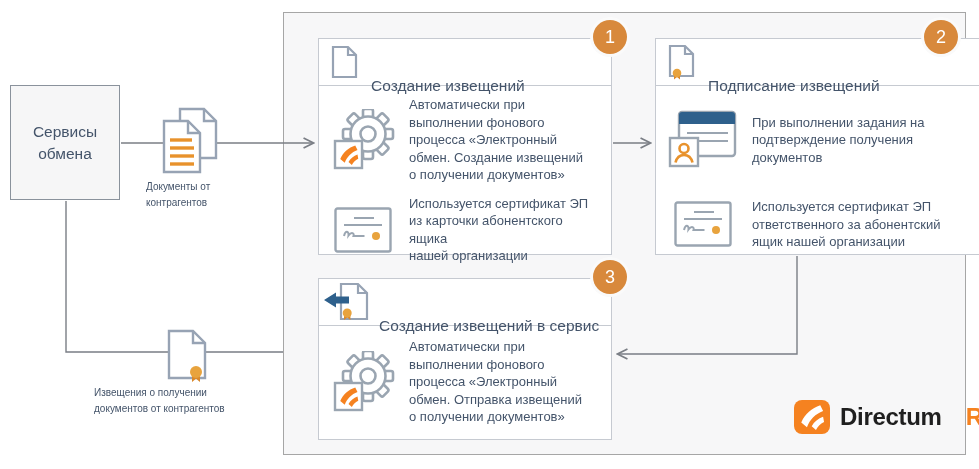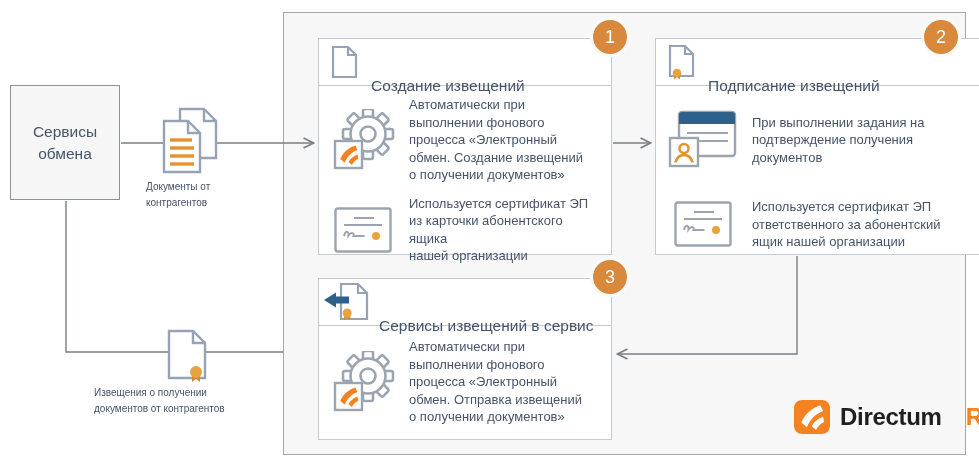--- a/index.html
+++ b/index.html
@@ -208,21 +208,21 @@
   <div class="step-header" style="padding-left:4px;gap:8px">
     <svg width="48" height="40" viewBox="0 0 48 40">
       <g stroke="#97A3B4" stroke-width="2.2" fill="#fff">
         <path d="M18 2 H35 L44 11 V37 H18 Z"></path>
         <path d="M35 2 V11 H44" fill="none"></path>
       </g>
       <polygon points="1,18 13,10.5 13,14.5 26,14.5 26,21.5 13,21.5 13,25.5" fill="#2E608C"></polygon>
       <path d="M21 32 l0 6 l3.2 -2.5 l3.2 2.5 l0 -6 z" fill="#D9882B"></path>
       <circle cx="24.2" cy="31" r="4.5" fill="#E8A33D"></circle>
     </svg>
-    <span class="step-title">Сервисы извещений в сервис</span>
+    <span class="step-title">Создание извещений в сервис</span>
   </div>
   <div class="step-body">
     <div class="step-row" style="margin-top:8px">
       <span class="icon-cell">
         <svg width="64" height="62" viewBox="0 0 64 62">
           <g transform="translate(37,25)" fill="#fff" stroke="#9AA5B1" stroke-width="2.6">
             <g>
               <rect x="-5" y="-25" width="10" height="10" rx="2"></rect>
               <rect x="-5" y="-25" width="10" height="10" rx="2" transform="rotate(45)"></rect>
               <rect x="-5" y="-25" width="10" height="10" rx="2" transform="rotate(90)"></rect>

